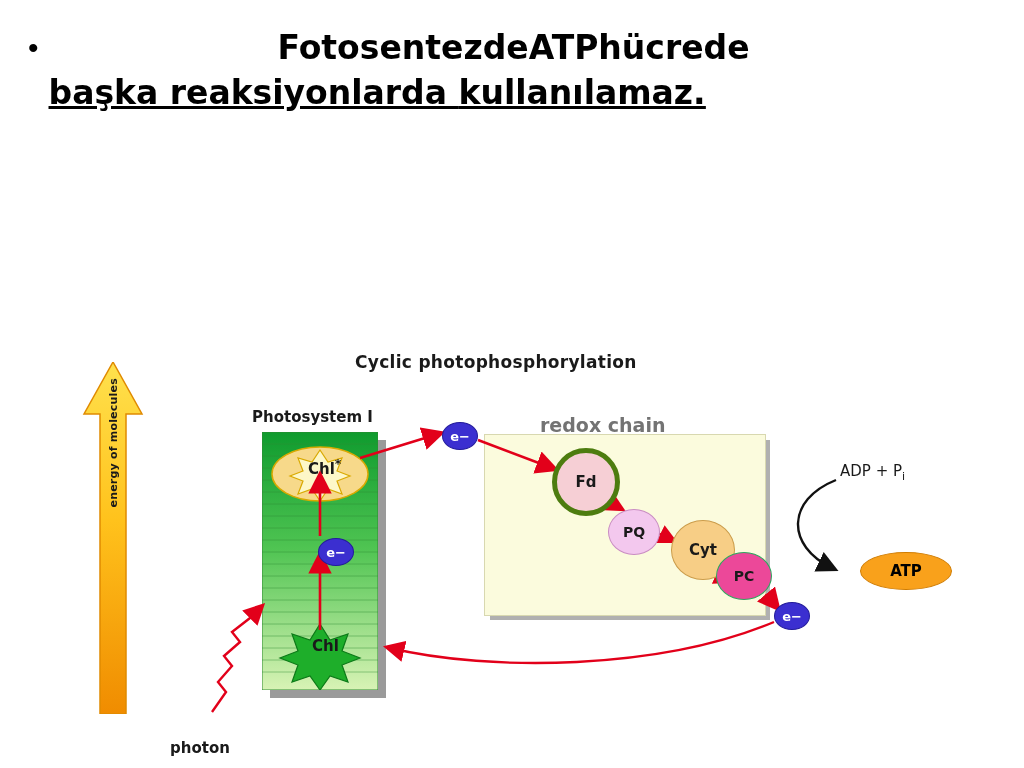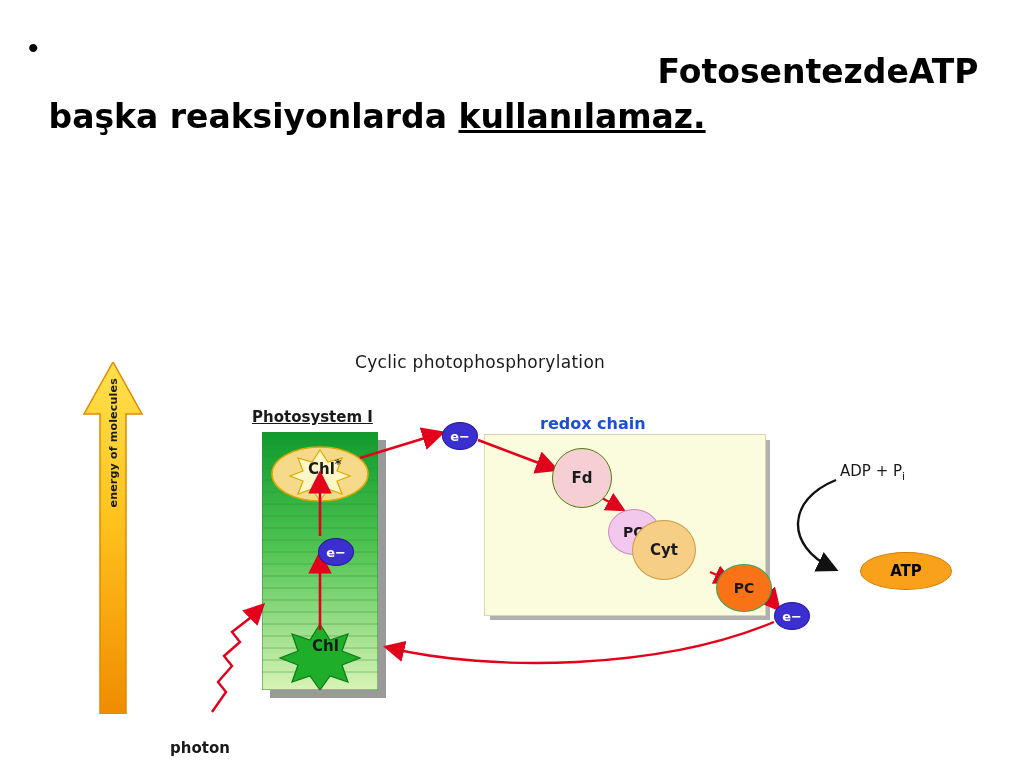--- a/index.html
+++ b/index.html
@@ -34,44 +34,44 @@
   .heading-text {
     font-family: "DejaVu Sans", sans-serif;
     font-weight: bold;
     font-size: 33px;
     line-height: 1.35;
     color: #000;
     letter-spacing: 0px;
   }
   .line1 {
     display: flex;
-    justify-content: flex-end;
+    justify-content: center;
     width: 930px;
-    margin-top: 24px;
   }
   .line2 {
     width: 930px;
+    text-decoration: underline;
   }
   .u { text-decoration: underline; }
 
   
   .figure {
     position: absolute;
     left: 60px;
     top: 340px;
     width: 930px;
     height: 400px;
   }
 
   .fig-title {
     position: absolute;
     left: 295px;
     top: 12px;
     font-family: "DejaVu Sans", sans-serif;
-    font-weight: normal;
+    font-weight: bold;
     font-size: 17px;
     color: #1a1a1a;
     letter-spacing: 0.3px;
   }
 
   
   .energy-arrow {
     position: absolute;
     left: 22px;
     top: 22px;
@@ -95,30 +95,29 @@
   }
 
   .ps1-label {
     position: absolute;
     left: 192px;
     top: 68px;
     font-family: "DejaVu Sans", sans-serif;
     font-weight: bold;
     font-size: 15px;
     color: #1a1a1a;
-    text-decoration: underline;
   }
   .redox-label {
     position: absolute;
     left: 480px;
     top: 74px;
     font-family: "DejaVu Sans", sans-serif;
     font-weight: bold;
-    font-size: 16px;
-    color: #1d4ed8;
+    font-size: 19px;
+    color: #737373;
   }
   .photon-label {
     position: absolute;
     left: 110px;
     top: 368px;
     font-family: "DejaVu Sans", sans-serif;
     font-weight: bold;
     font-size: 15px;
     color: #1a1a1a;
     margin-top: 31px;
@@ -178,33 +177,33 @@
     display: flex;
     align-items: center;
     justify-content: center;
     font-family: "DejaVu Sans", sans-serif;
     font-weight: bold;
     color: #1a1a1a;
     border-radius: 50%;
   }
   .node-fd {
     left: 492px; top: 108px; width: 58px; height: 58px;
-    background: #f6cfd5; border: 1px solid #4d7c0f; font-size: 15px;
+    background: #f6cfd5; border: 5px solid #4d7c0f; font-size: 15px;
   }
   .node-pq {
     left: 548px; top: 169px; width: 50px; height: 44px;
     background: #f3c8ee; border: 1px solid #c98cc2; font-size: 14px;
   }
   .node-cyt {
-    left: 572px; top: 180px; width: 62px; height: 58px;
+    left: 611px; top: 180px; width: 62px; height: 58px;
     background: #f7ce86; border: 1px solid #cb9c4a; font-size: 15px;
   }
   .node-pc {
-    left: 656px; top: 224px; width: 54px; height: 46px;
-    background: #f97316; border: 1px solid #2ca75e; font-size: 14px;
+    left: 656px; top: 212px; width: 54px; height: 46px;
+    background: #ec4899; border: 1px solid #2ca75e; font-size: 14px;
   }
   .node-atp {
     left: 800px; top: 212px; width: 90px; height: 36px;
     background: #f9a11b; border: 1px solid #d07c00; font-size: 15px;
     border-radius: 50%;
     color: #000;
   }
 
   .electron {
     position: absolute;
@@ -241,20 +240,21 @@
 </style>
 </head>
 <body>
 
 <div class="bullet-block">
   <div class="bullet-dot">•</div>
   <div class="heading-text">
     <div class="line1">
       <span>Fotosentezde</span>
       <span>ATP</span>
+      <span>hücrede</span>
     </div>
     <div class="line2">
       <span>başka reaksiyonlarda </span><span class="u">kullanılamaz.</span>
     </div>
   </div>
 </div>
 
 <div class="figure">
 
   <div class="fig-title">Cyclic photophosphorylation</div>

